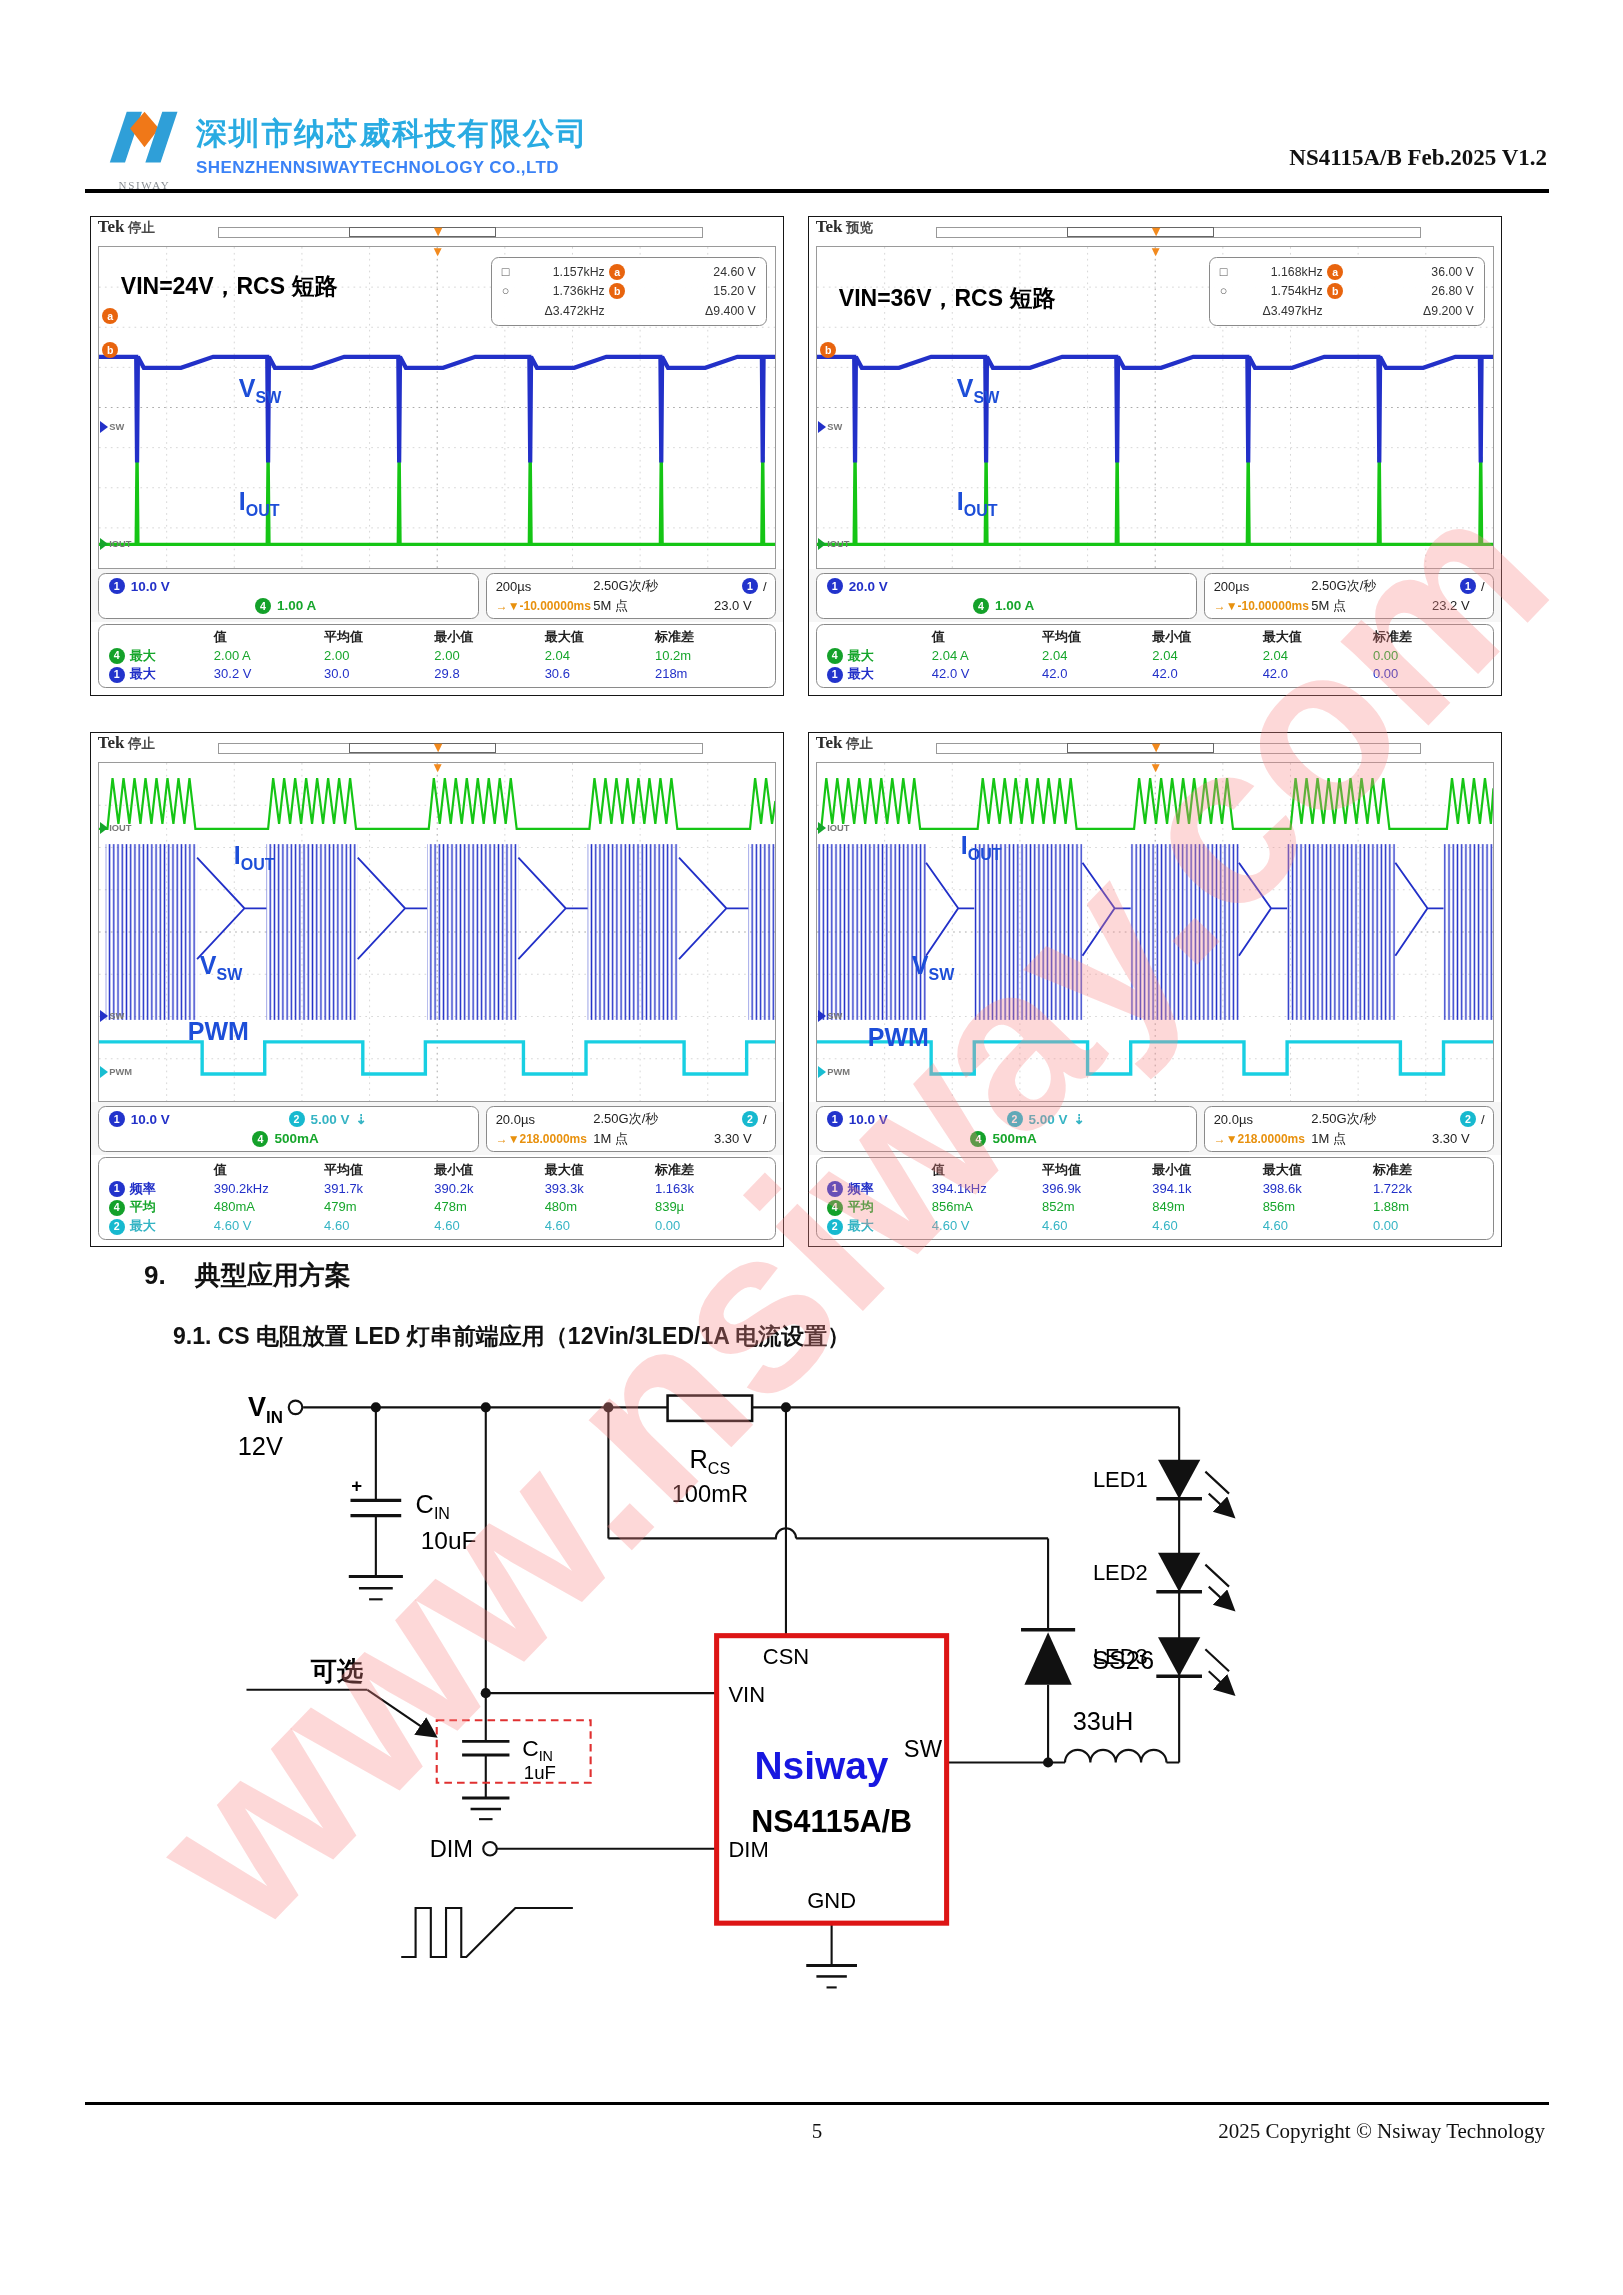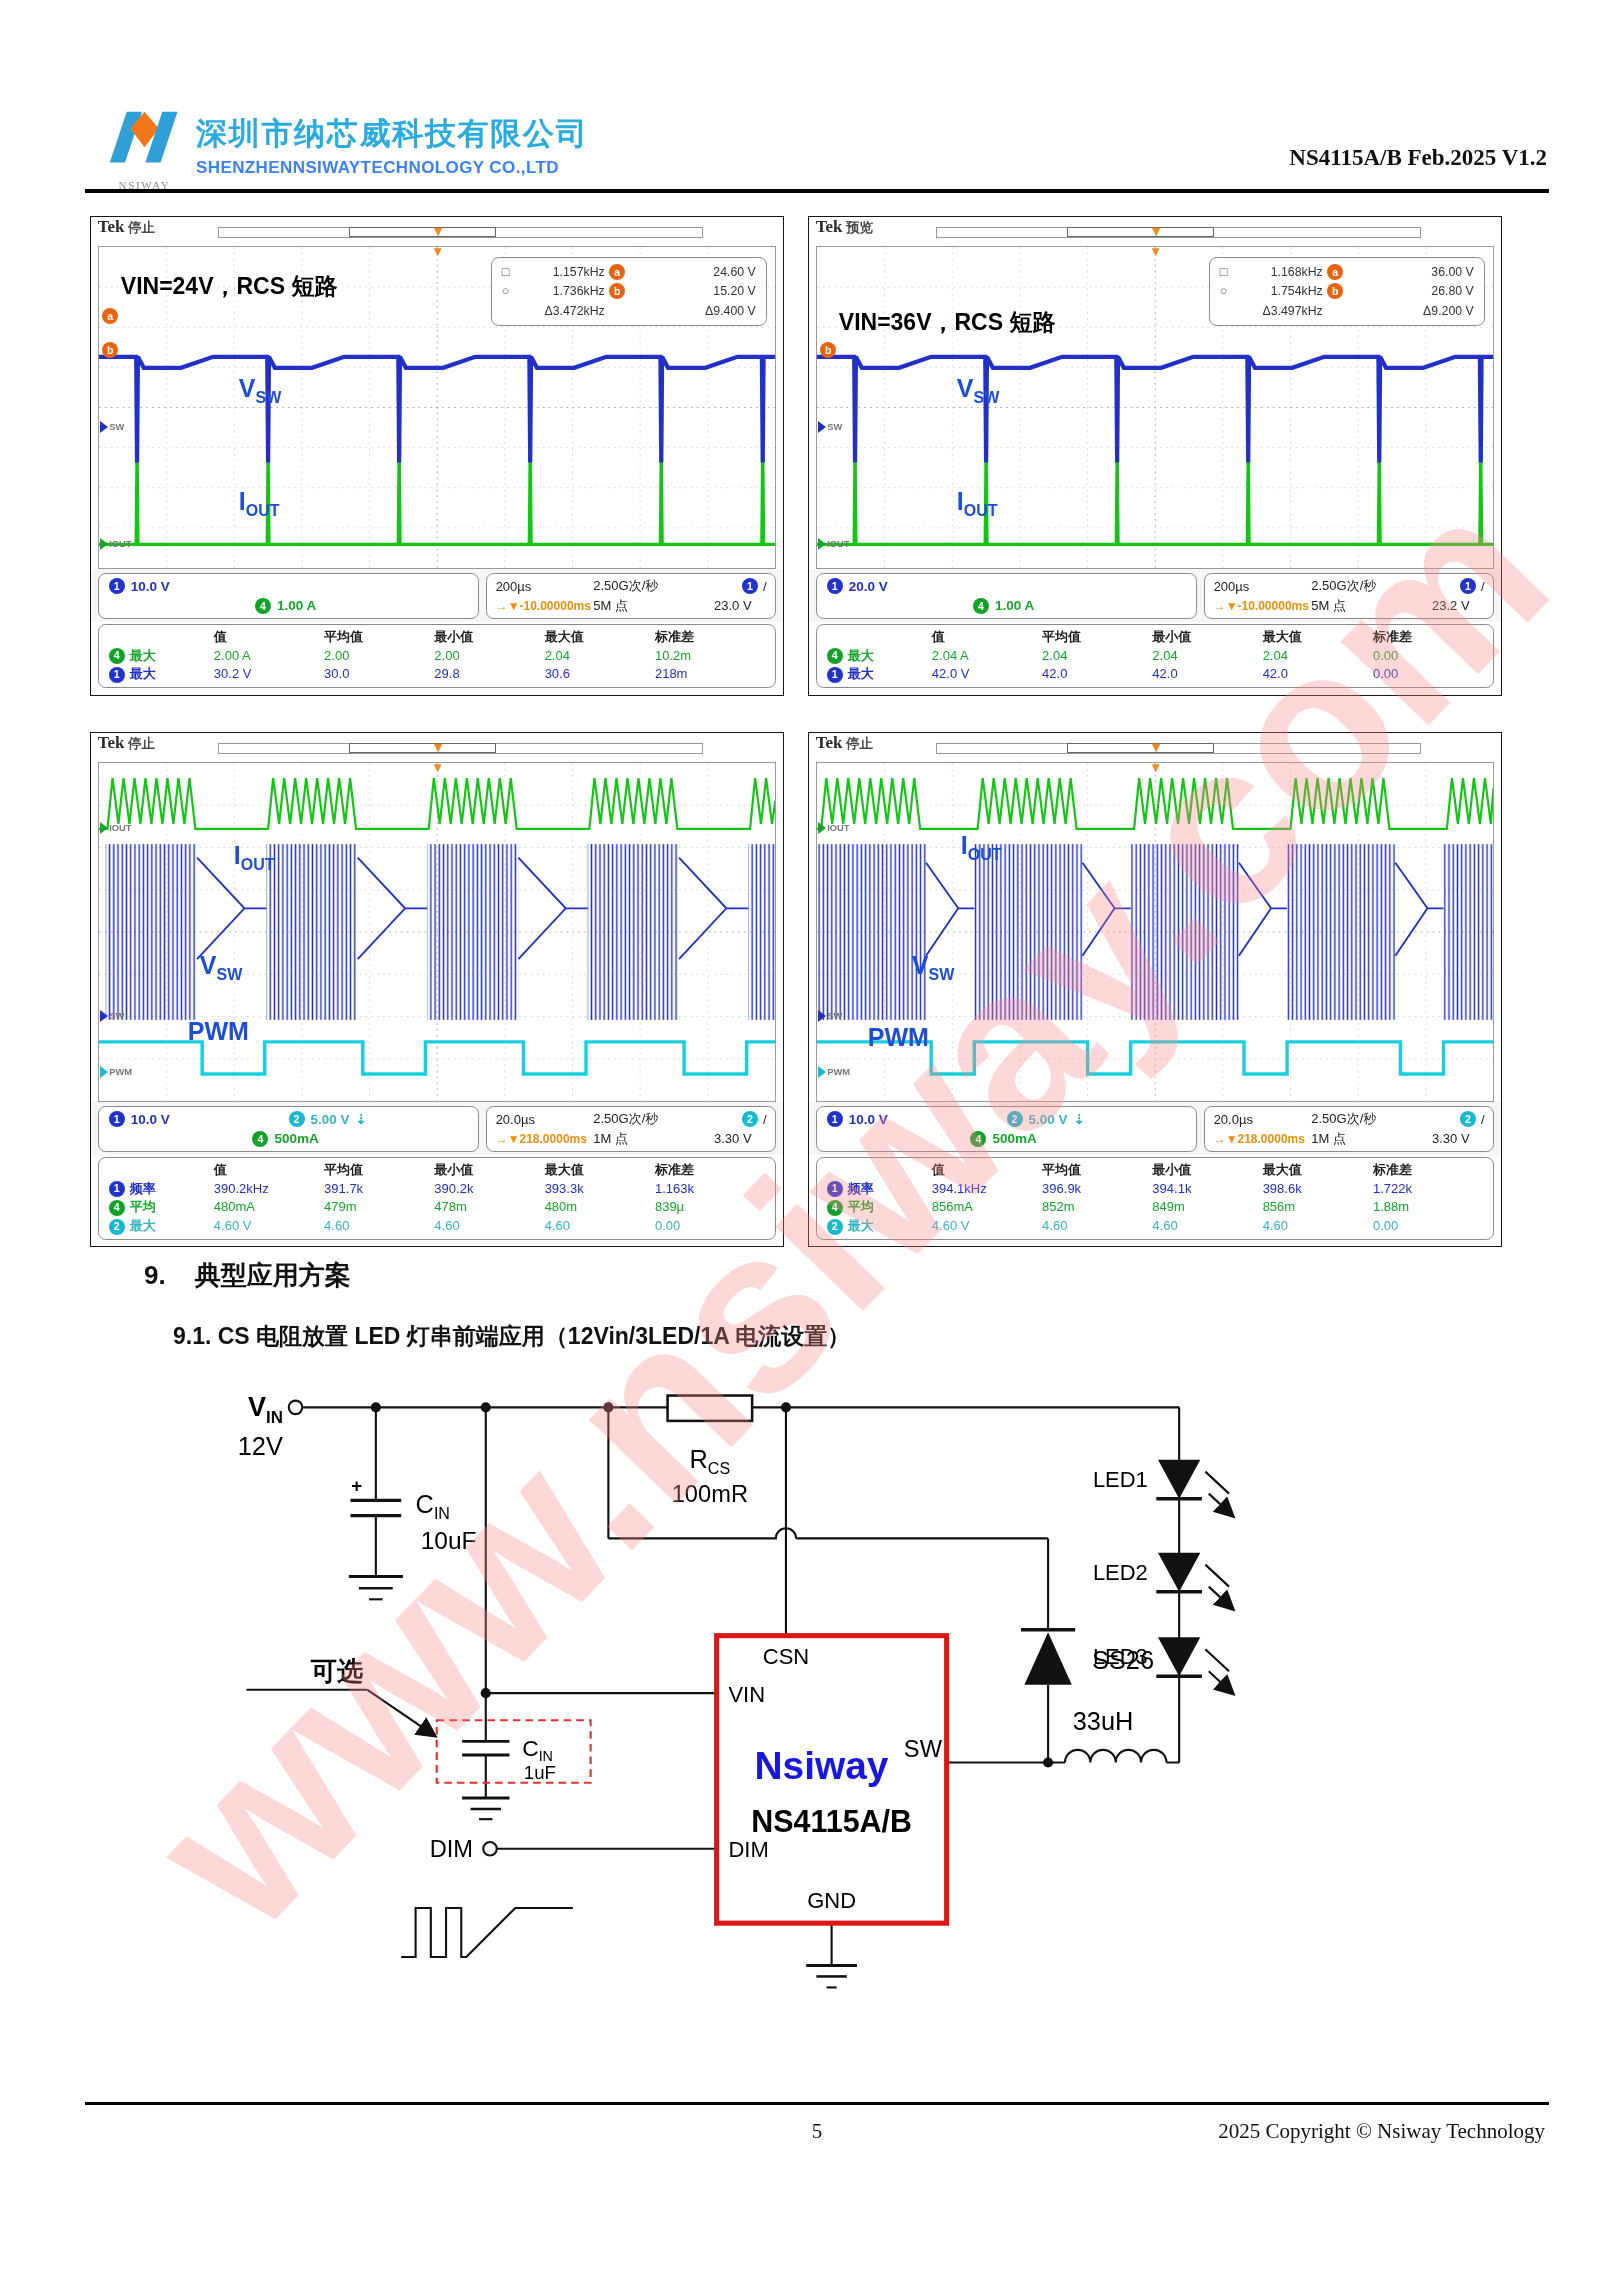--- a/index.html
+++ b/index.html
@@ -254,21 +254,21 @@
             <line x1="0" y1="142.5" x2="800" y2="142.5" stroke="#cfcfcf" stroke-width="1" stroke-dasharray="2 5"></line>
             <line x1="0" y1="190" x2="800" y2="190" stroke="#9a9a9a" stroke-width="1" stroke-dasharray="2 5"></line>
             <line x1="0" y1="237.5" x2="800" y2="237.5" stroke="#cfcfcf" stroke-width="1" stroke-dasharray="2 5"></line>
             <line x1="0" y1="285" x2="800" y2="285" stroke="#cfcfcf" stroke-width="1" stroke-dasharray="2 5"></line>
             <line x1="0" y1="332.5" x2="800" y2="332.5" stroke="#cfcfcf" stroke-width="1" stroke-dasharray="2 5"></line>
           </g>
         <path d="M0,352 H44 L45,248 L46,352 H199 L200,248 L201,352 H354 L355,248 L356,352 H509 L510,248 L511,352 H664 L665,248 L666,352 H784 L785,248 L786,352 H800" stroke="#15c515" stroke-width="4" fill="none"></path>
         <path d="M0,130 H44 L45,255 L46,130 L53,143 H97 L135,130 H199 L200,255 L201,130 L208,143 H252 L290,130 H354 L355,255 L356,130 L363,143 H407 L445,130 H509 L510,255 L511,130 L518,143 H562 L600,130 H664 L665,255 L666,130 L673,143 H717 L755,130 H784 L785,255 L786,130 H800" stroke="#2230c8" stroke-width="5" fill="none"></path>
       </svg>
       <div class="trig-in">▼</div>
-      <div class="anno" style="top:60px;">VIN=36V，RCS 短路</div>
+      <div class="anno" style="top:36px;">VIN=36V，RCS 短路</div>
       <div class="tlabel" style="left:140px;top:127px;"><span>V</span><sub>SW</sub></div>
       <div class="tlabel" style="left:140px;top:240px;"><span>I</span><sub>OUT</sub></div>
       <span class="cbadge orange cm" style="top:95px;">b</span>
       <div class="chmark blue" style="left:1.7px;top:174px;">
           <span class="tri"></span>
           <span class="chm-label">SW</span>
         </div>
       <div class="chmark green" style="left:1.7px;top:291px;">
           <span class="tri"></span>
           <span class="chm-label">IOUT</span>

